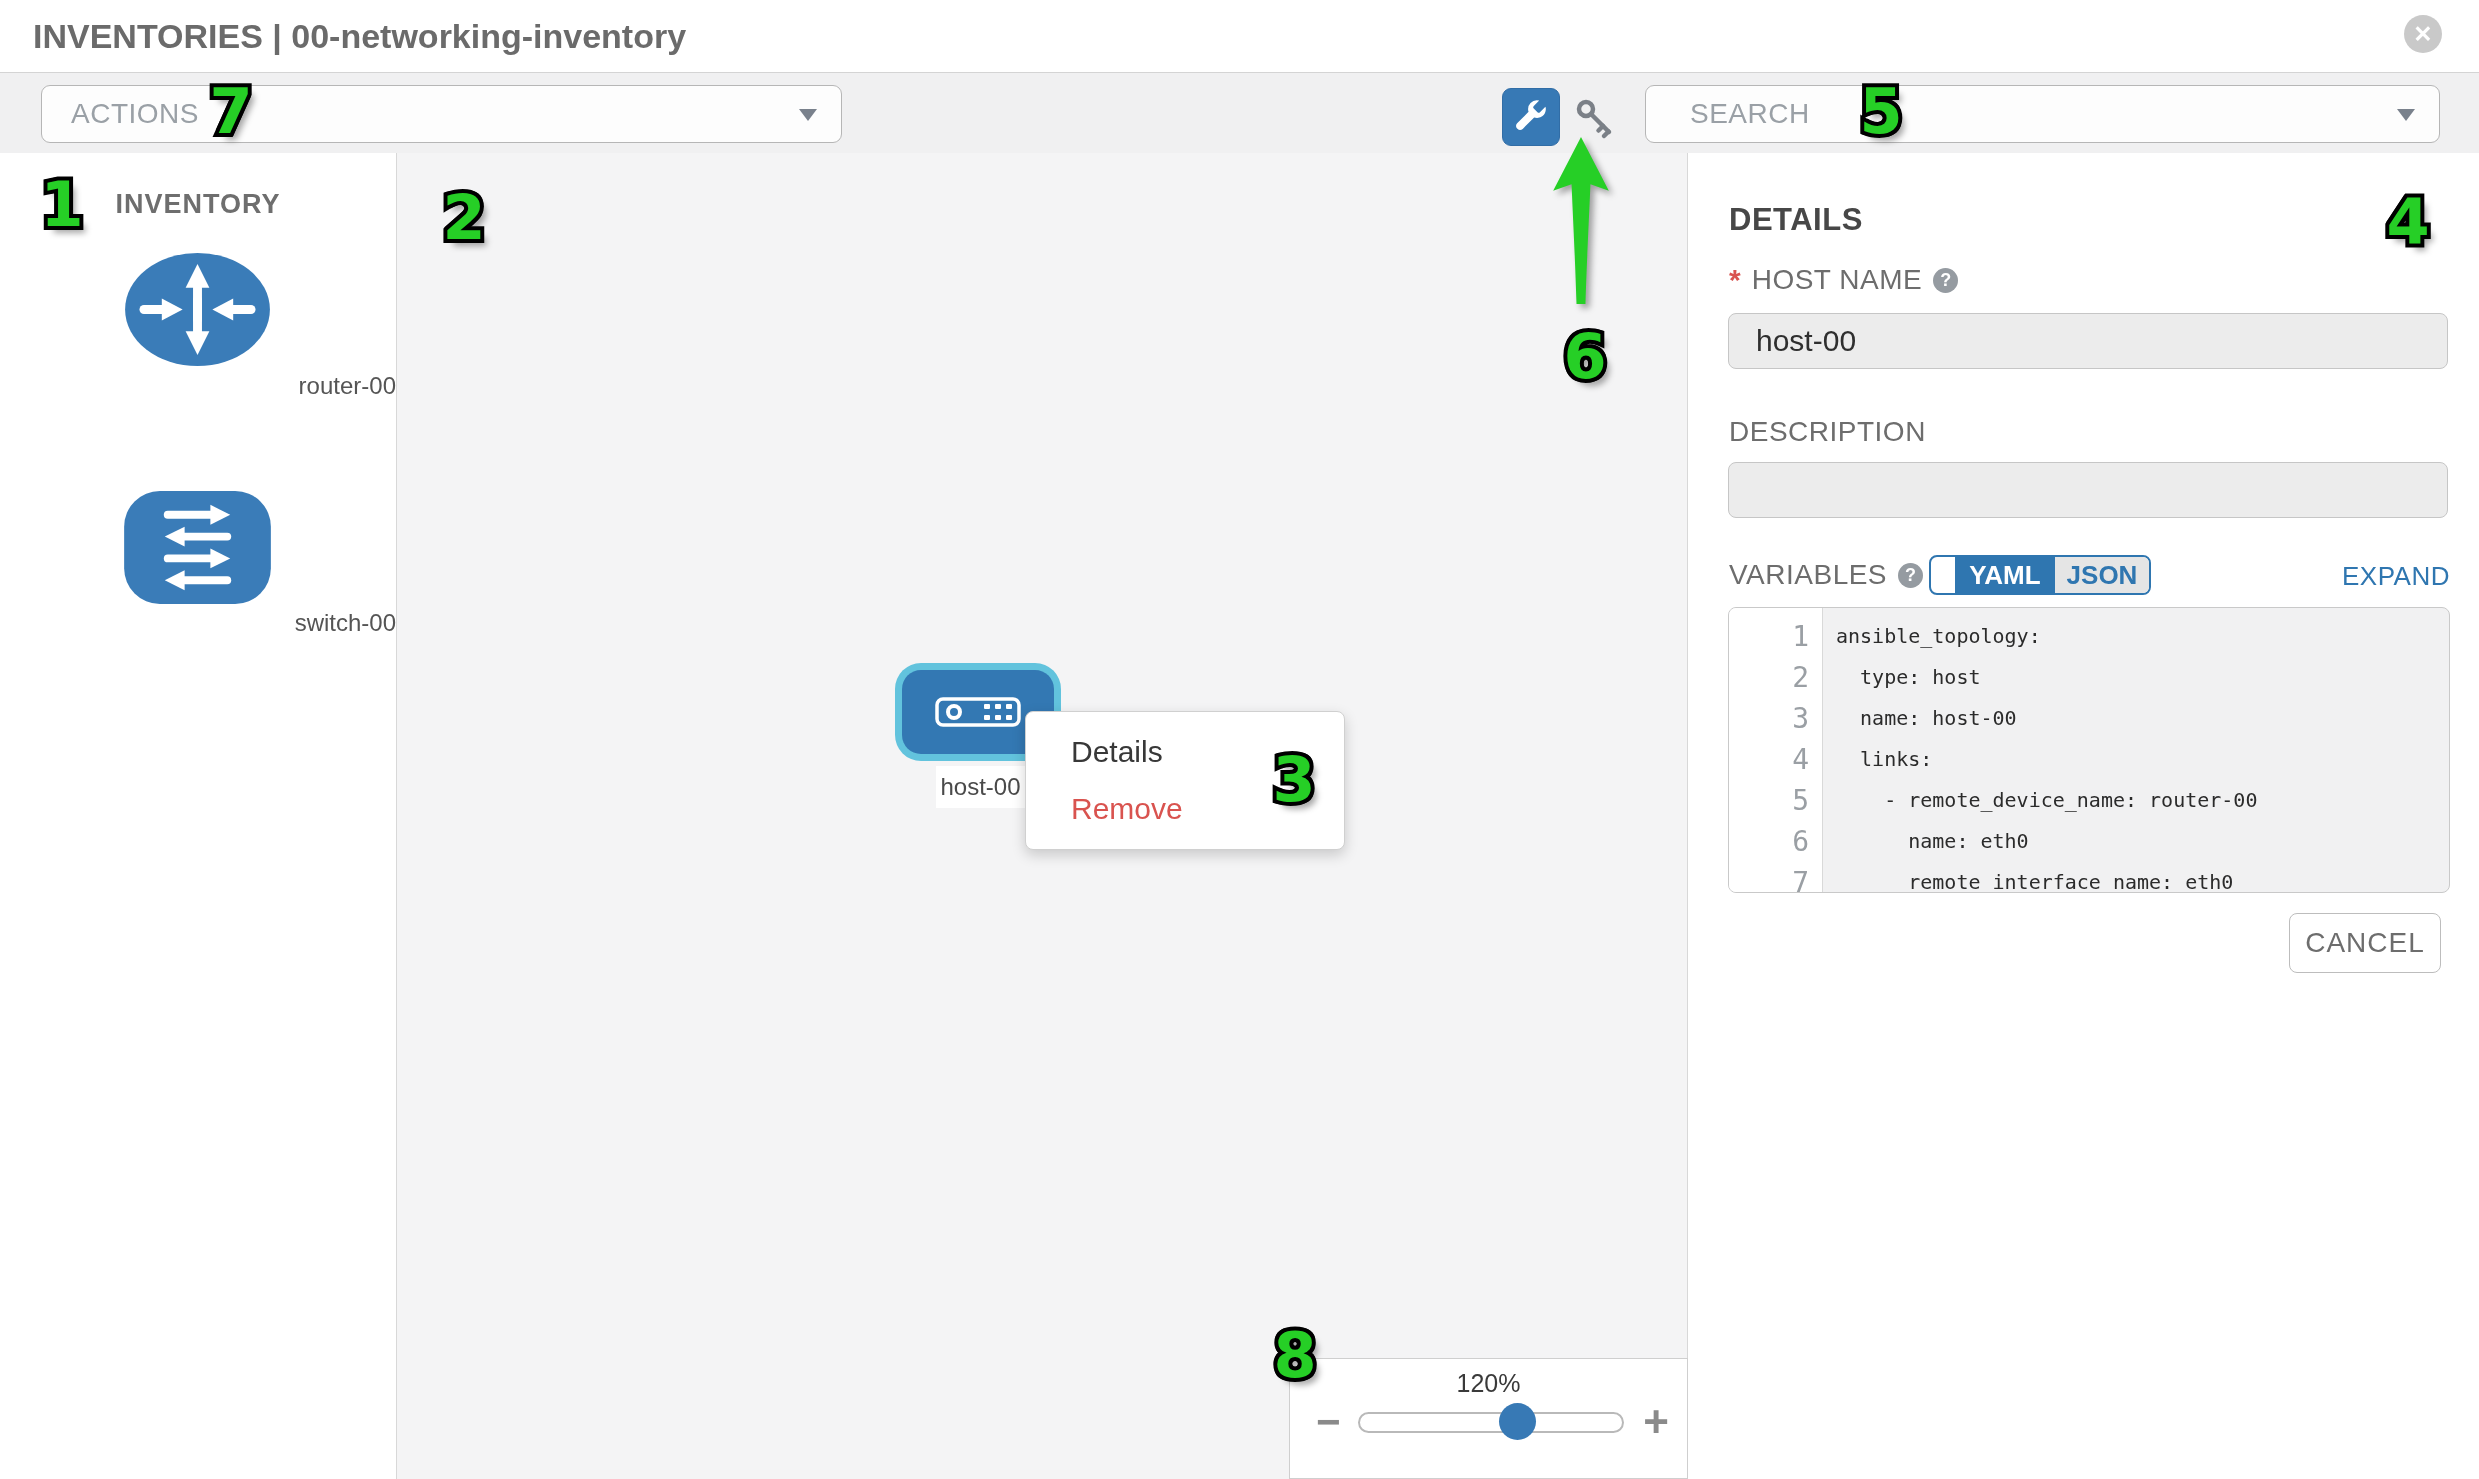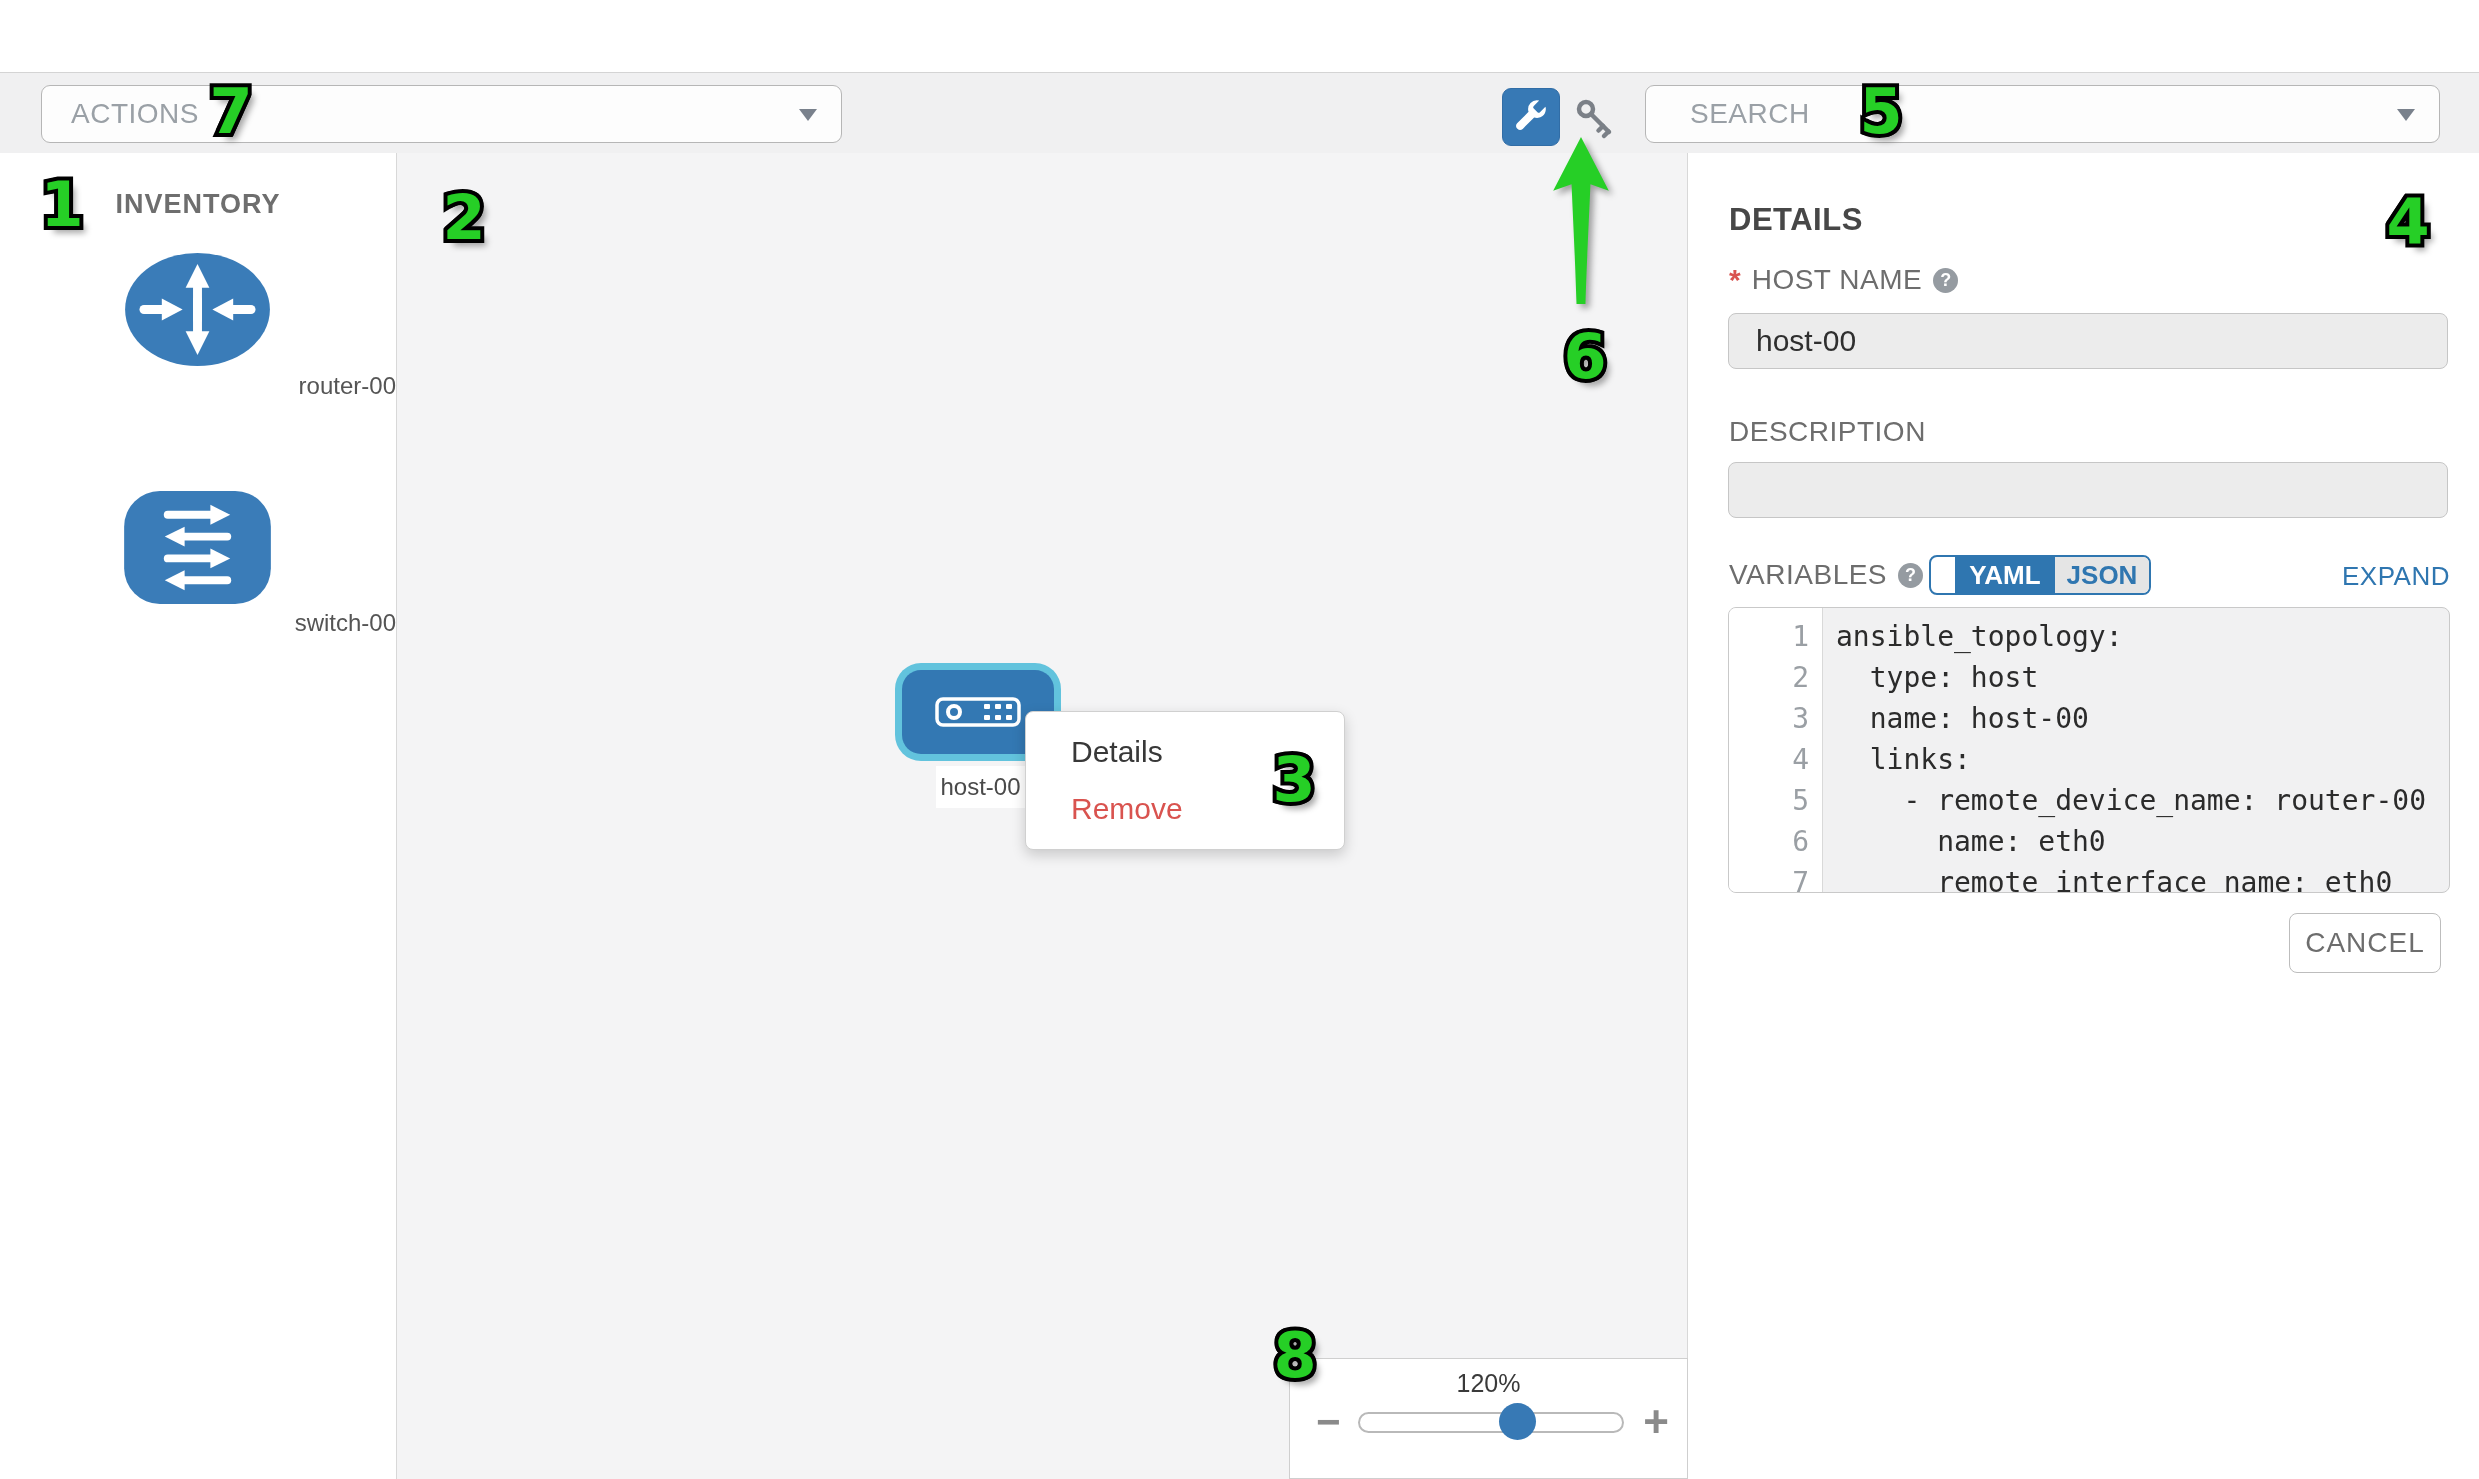--- a/index.html
+++ b/index.html
@@ -69,38 +69,42 @@
   .tg-yaml { width:100px; background:#2f76b0; color:#fff; }
   .tg-json { width:94px; background:#e5e5e5; color:#2f76b0; }
   .expand { position:absolute; right:30px; top:408px; font-size:26px; color:#2f76b0; letter-spacing:0.5px; }
   .editor { position:absolute; left:40px; top:454px; width:722px; height:286px; border:1px solid #c9c9c9;
     border-radius:8px; overflow:hidden; background:#f1f1f2; display:flex; box-sizing:border-box; }
   .gutter { width:94px; background:#fff; border-right:1px solid #d9d9d9; box-sizing:border-box; padding-top:8px; }
   .gutter span { display:block; text-align:right; padding-right:13px; font-family:"DejaVu Sans Mono", monospace;
     font-size:28px; line-height:41px; color:#9a9fa4; }
   .codearea { flex:1; padding:8px 0 0 13px; }
   .codearea span { display:block; white-space:pre; font-family:"DejaVu Sans Mono", monospace;
-    font-size:28px; line-height:41px; color:#2b2b2b; }
+    font-size:20px; line-height:41px; color:#2b2b2b; }
   .cancel-btn { position:absolute; left:601px; top:760px; width:152px; height:60px; background:#fff;
     border:1px solid #bdbdbd; border-radius:8px; box-sizing:border-box; display:flex; align-items:center;
     justify-content:center; font-size:28px; color:#6d6d6d; letter-spacing:1px; }
   
   .ann { position:absolute; transform:translate(-50%,-50%); z-index:9; pointer-events:none;
     font-family:"DejaVu Sans", sans-serif; font-weight:900; font-size:62px; color:#26cf26;
     -webkit-text-stroke:8px #000; paint-order:stroke fill;
     text-shadow:3px 0 0 #000,-3px 0 0 #000,0 3px 0 #000,0 -3px 0 #000,3px 3px 0 #000,-3px -3px 0 #000,
       3px -3px 0 #000,-3px 3px 0 #000,6px 7px 6px rgba(0,0,0,0.35); }
   .ann-arrow { position:absolute; left:1551px; top:135px; z-index:9; pointer-events:none;
     filter:drop-shadow(4px 4px 3px rgba(0,0,0,0.35)); }
 </style>
 </head>
 <body>
 
 <div class="screen">
 
+  <div class="hdr">
+    <div class="hdr-title">INVENTORIES | 00-networking-inventory</div>
+    <div class="close-btn">✕</div>
+  </div>
 
   <div class="tbar">
     <div class="dd" style="left:41px; width:801px;">
       <span class="dd-label">ACTIONS</span>
       <span class="caret"></span>
     </div>
     <div class="wrench-btn">
       <svg width="36" height="36" viewBox="0 0 40 40">
         <path fill="#ffffff" d="M36.5 11.2a9.8 9.8 0 0 1-13 9.3L10.8 33.2a4.4 4.4 0 0 1-6.2-6.2L17.3 14.3A9.8 9.8 0 0 1 29.1 1.8l-6 6a2 2 0 0 0 0 2.8l4.1 4.1a2 2 0 0 0 2.8 0l6-6c.3.8.5 1.6.5 2.5z"></path>
       </svg>

